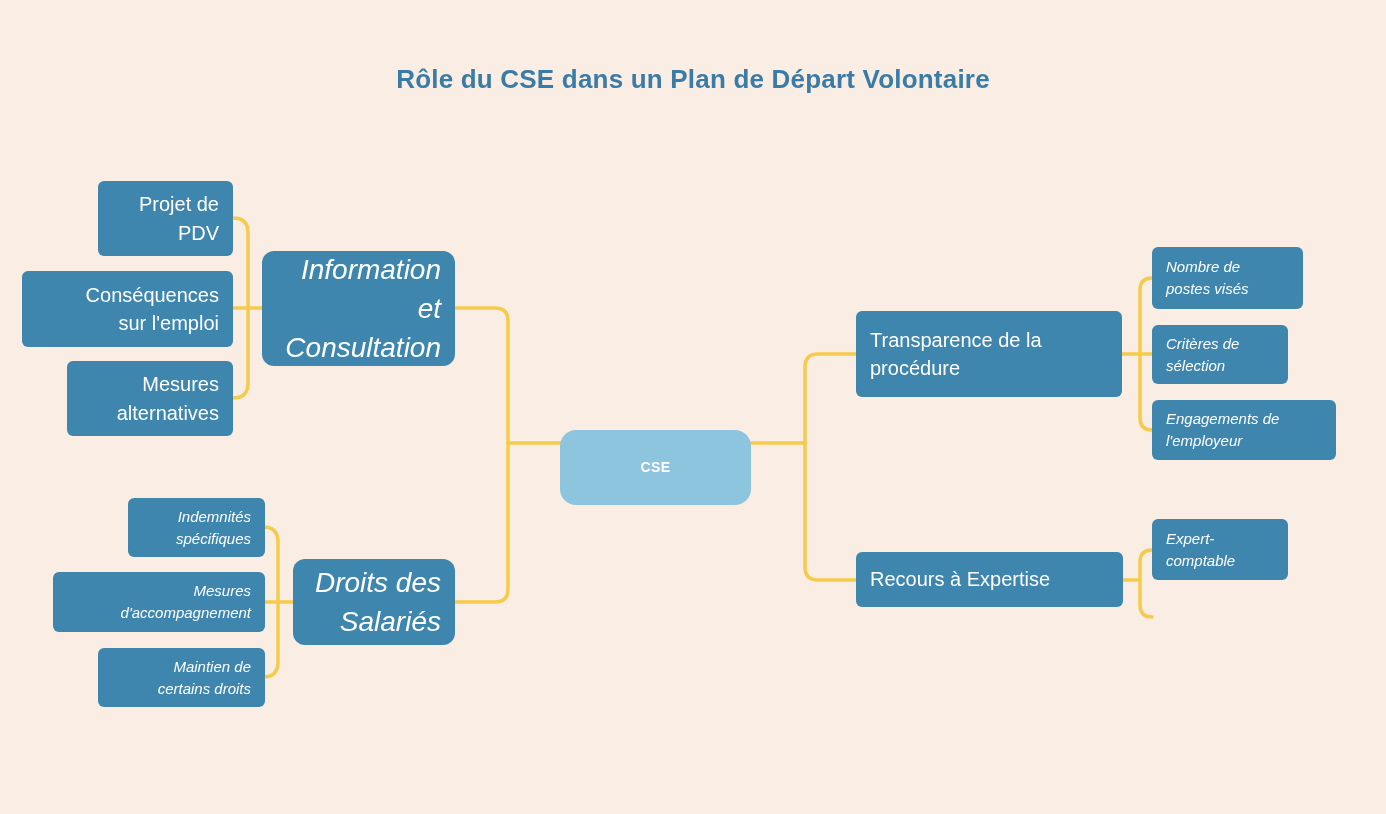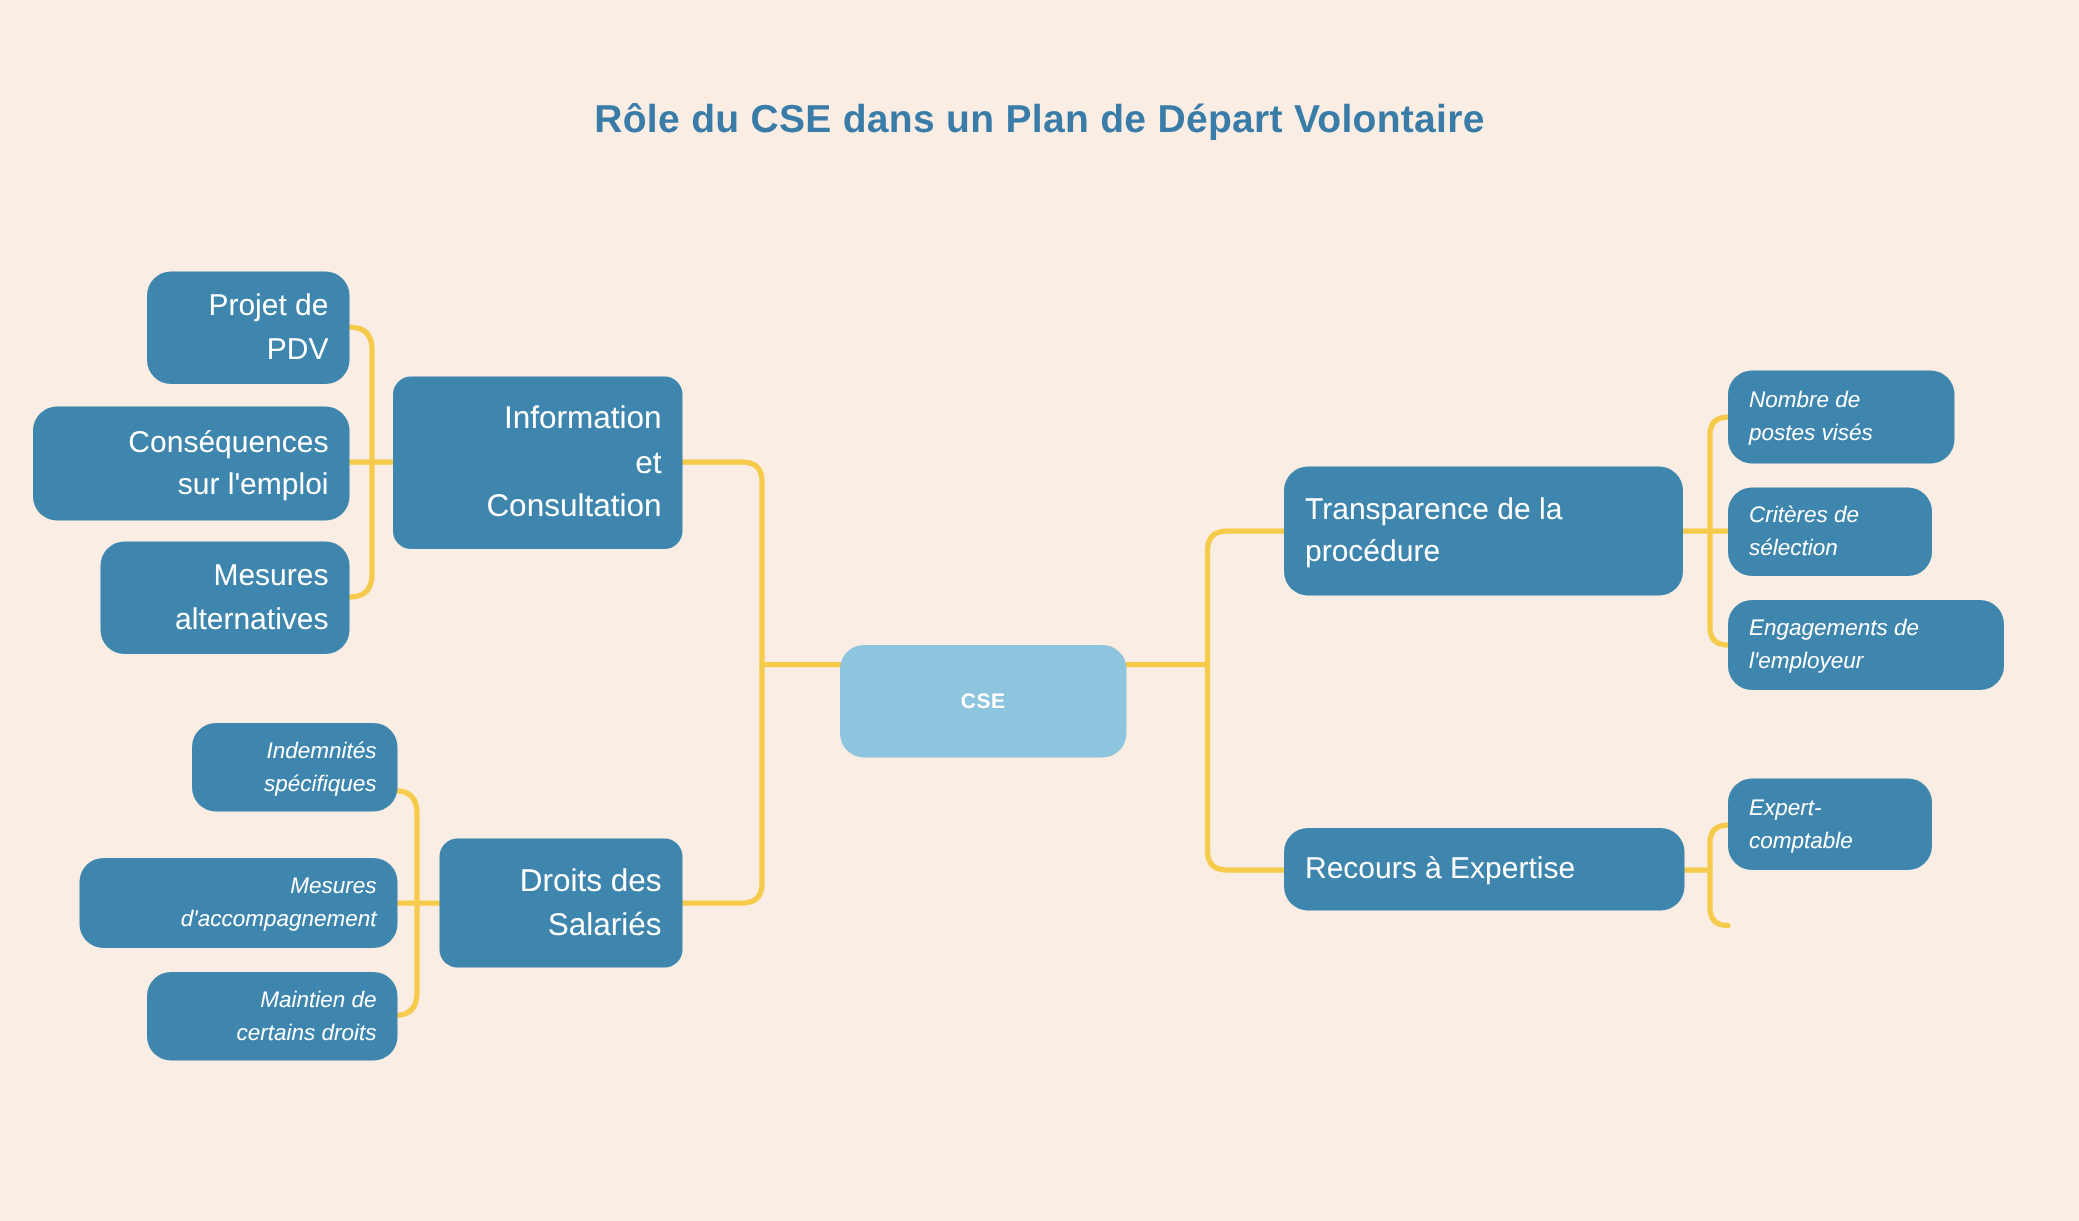--- a/index.html
+++ b/index.html
@@ -12,25 +12,25 @@
   .title{
     position:absolute;left:0;top:64px;width:1386px;
     text-align:center;font-size:26px;font-weight:bold;
     color:var(--title,#3A7CA8);letter-spacing:0.2px;
   }
   svg.connectors{position:absolute;left:0;top:0;pointer-events:none;}
   svg.connectors path{fill:none;stroke:var(--conn,#F6CB4B);stroke-width:3.5;stroke-linecap:round;}
   .node{
     position:absolute;box-sizing:border-box;
     background:var(--nodebg,#3E86AD);color:var(--nodetext,#FFFFFF);
-    border-radius:16px;display:flex;align-items:center;
+    border-radius:6px;display:flex;align-items:center;
     white-space:pre-line;line-height:1.42;
     padding:4px 14px;
   }
-  .node.big{border-radius:12px;font-size:21px;line-height:1.40;}
+  .node.big{border-radius:12px;font-size:28px;line-height:1.40;font-style:italic;}
   .node.mid{font-size:20px;line-height:1.42;}
   .node.small{font-size:15px;line-height:1.45;font-style:italic;}
   .node.right-align{justify-content:flex-end;text-align:right;}
   .node.left-align{justify-content:flex-start;text-align:left;}
   .node.root{
     background:var(--rootbg,#8EC5DE);justify-content:center;text-align:center;
     font-size:14px;font-weight:bold;border-radius:16px;letter-spacing:0.4px;margin-top:24px;
   }
 </style>
 </head>
@@ -61,21 +61,21 @@
   <div class="node mid right-align" style="left:22px;top:271px;width:211px;height:76px">Conséquences
 sur l'emploi</div>
 
   <div class="node mid right-align" style="left:67px;top:361px;width:166px;height:75px">Mesures
 alternatives</div>
 
   <div class="node big right-align" style="left:262px;top:251px;width:193px;height:115px">Information
 et
 Consultation</div>
 
-  <div class="node small right-align" style="left:128px;top:482px;width:137px;height:59px">Indemnités
+  <div class="node small right-align" style="left:128px;top:498px;width:137px;height:59px">Indemnités
 spécifiques</div>
 
   <div class="node small right-align" style="left:53px;top:572px;width:212px;height:60px">Mesures
 d'accompagnement</div>
 
   <div class="node big right-align" style="left:293px;top:559px;width:162px;height:86px">Droits des
 Salariés</div>
 
   <div class="node small right-align" style="left:98px;top:648px;width:167px;height:59px">Maintien de
 certains droits</div>

